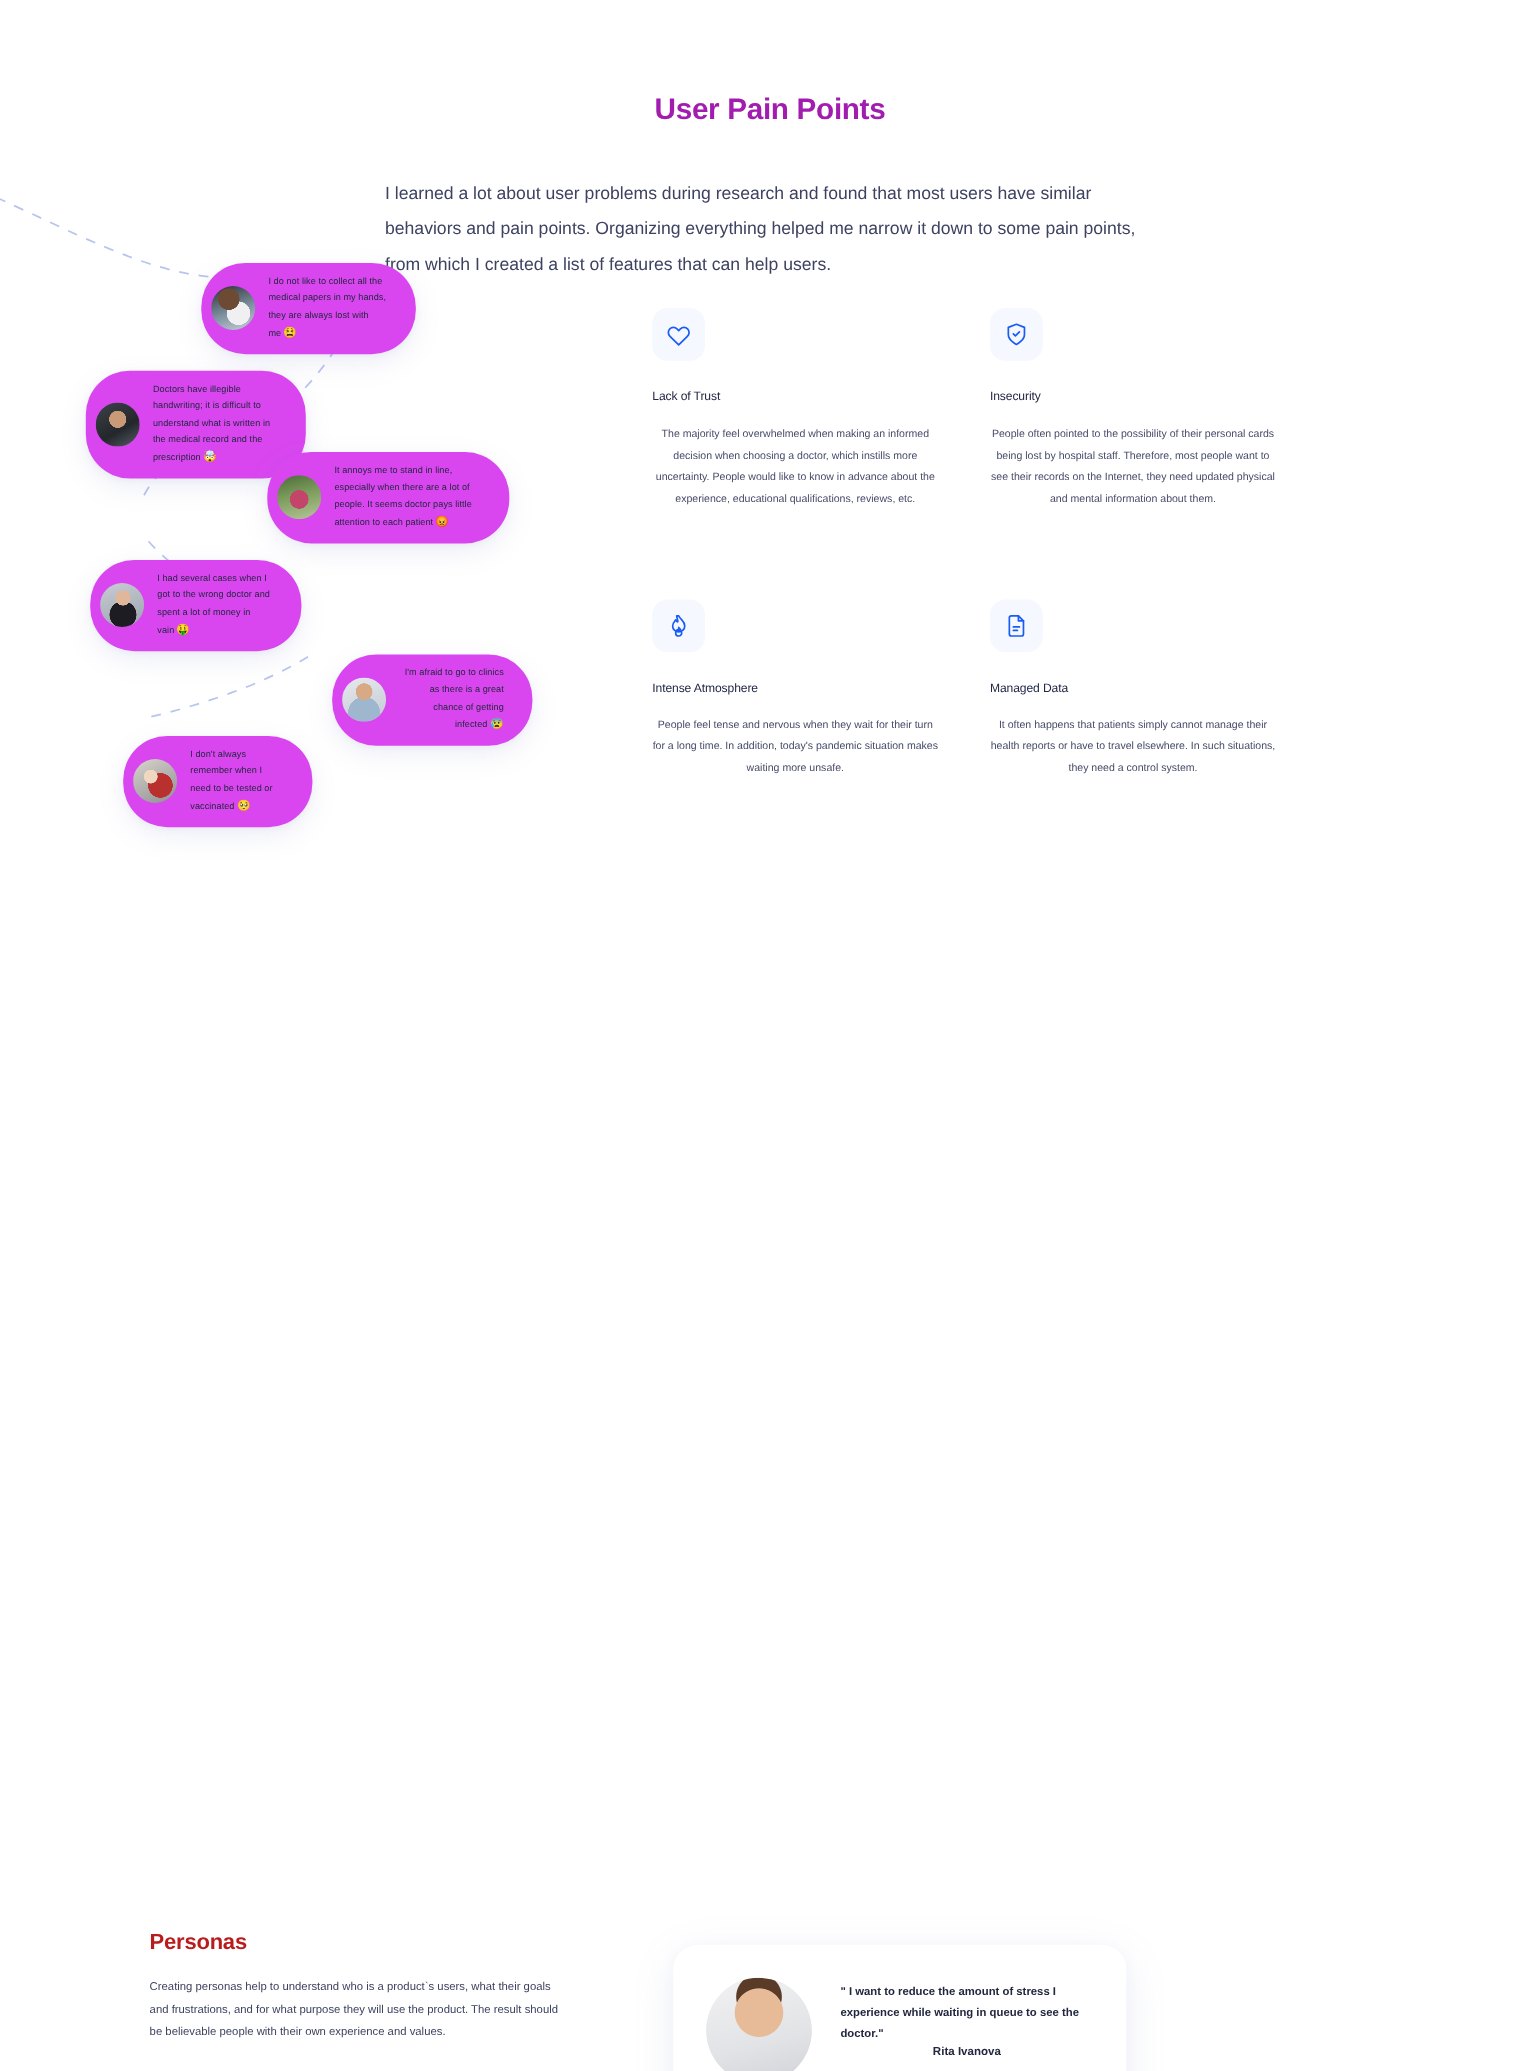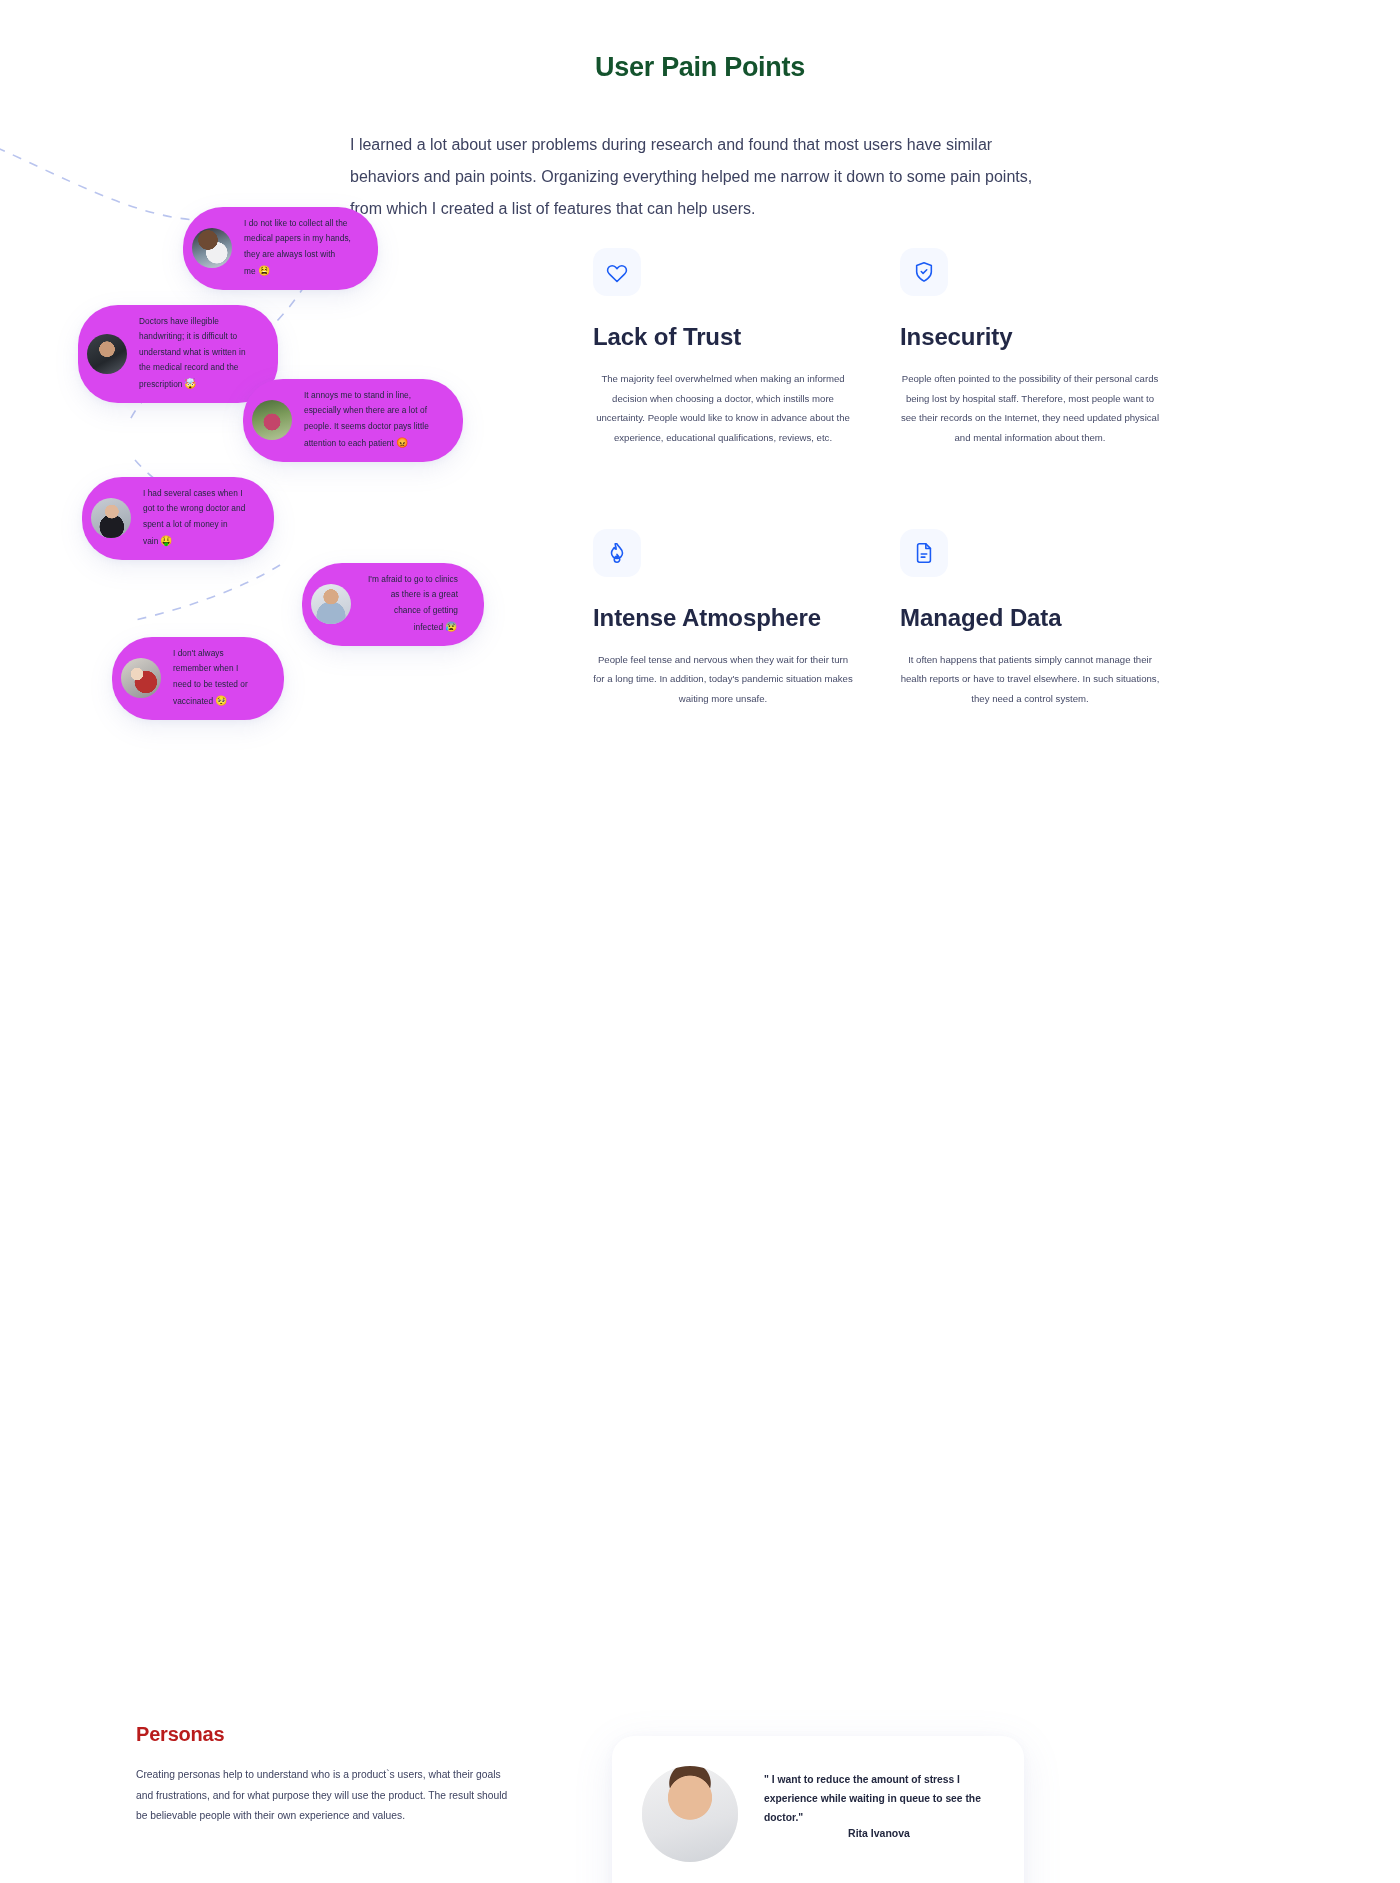--- a/index.html
+++ b/index.html
@@ -15,22 +15,23 @@
   }
 
   
   .painpoints-section { position: relative; width: 1400px; height: 900px; }
 
   .page-title {
     text-align: center;
     font-size: 27px;
     font-weight: bold;
     letter-spacing: -0.3px;
-    color: #14532d;
+    color: #a21caf;
     padding-top: 52px;
+    margin-top: 32px;
   }
 
   .page-subtitle {
     width: 700px;
     margin: 46px auto 0;
     text-align: left;
     font-size: 16px;
     line-height: 2.0;
     color: #3d4260;
   }
@@ -84,22 +85,22 @@
   }
   .paincard { width: 260px; }
   .paincard-icon {
     width: 48px; height: 48px;
     border-radius: 14px;
     background: #f5f8ff;
     display: flex; align-items: center; justify-content: center;
   }
   .paincard-title {
     margin-top: 27px;
-    font-size: 24px;
-    font-weight: bold;
+    font-size: 11px;
+    font-weight: normal;
     color: #222846;
     letter-spacing: -0.1px;
   }
   .paincard-body {
     margin-top: 18px;
     font-size: 9.6px;
     line-height: 2.05;
     color: #464b68;
     text-align: center;
   }

